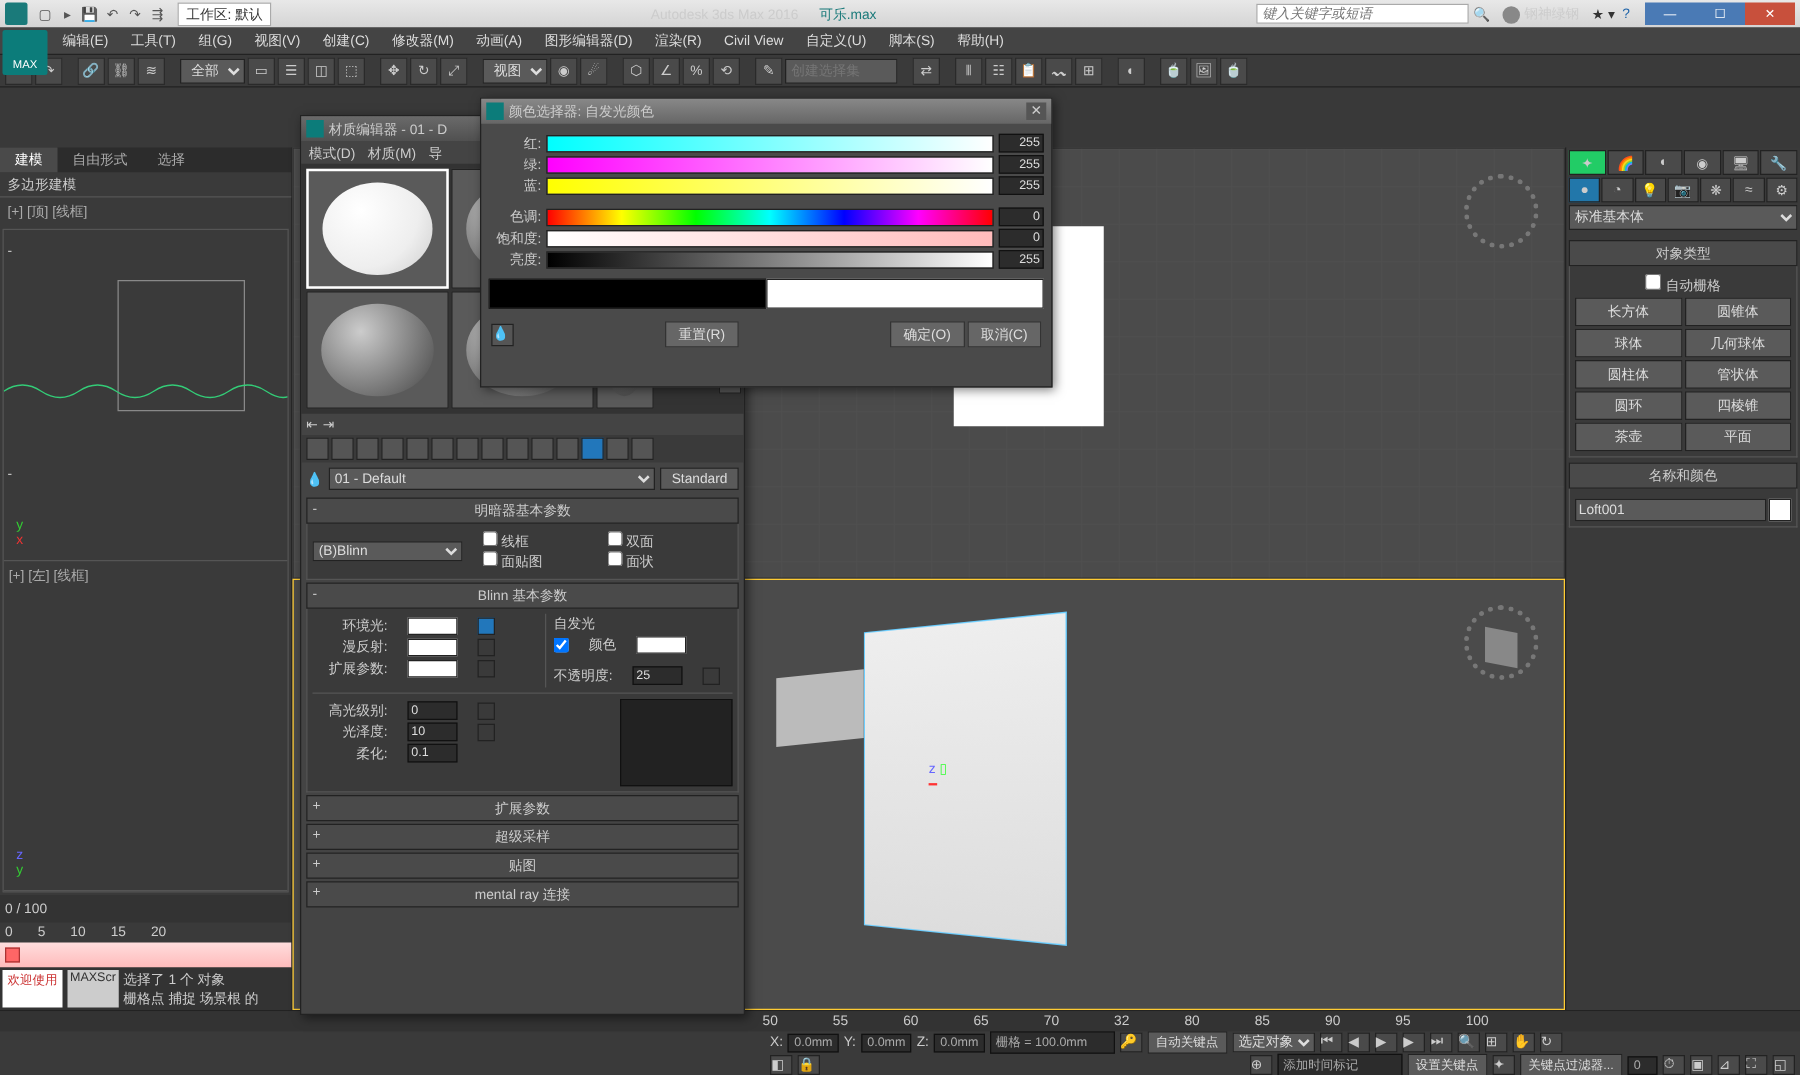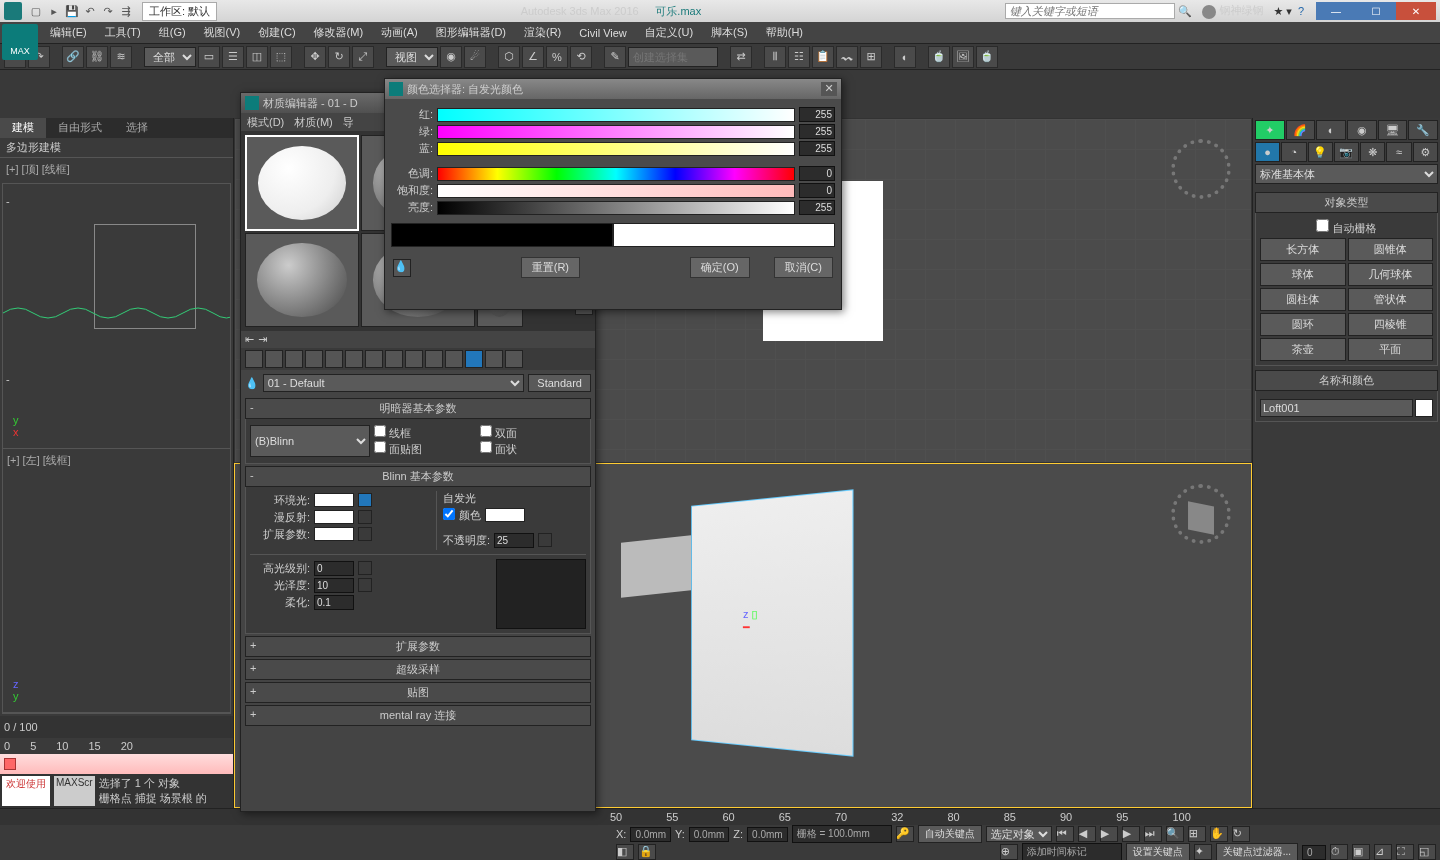--- a/index.html
+++ b/index.html
@@ -82,21 +82,21 @@
 .mateditor .sidetools span{height:16px;background:#555;border:1px solid #222;}
 .mateditor .trow { display:flex; gap:2px; padding:2px 4px; background:#3a3a3a;}
 .mateditor .trow span{width:18px;height:18px;background:#555;border:1px solid #222;}
 .mateditor .namerow { display:flex; align-items:center; padding:4px; gap:4px;}
 .mateditor .namerow select{flex:1;background:#5a5a5a;color:#ddd;border:1px solid #222;height:18px;}
 .mateditor .namerow button{background:#5a5a5a;color:#ddd;border:1px solid #222;padding:2px 8px;}
 .mateditor .roll { margin:2px 4px;}
 .mateditor .rhdr { background:#4a4a4a; text-align:center; padding:2px; border:1px solid #222; position:relative;}
 .mateditor .rhdr .tg{position:absolute;left:4px;}
 .mateditor .rbody { background:#3a3a3a; border:1px solid #555; border-top:0; padding:4px;}
-.mateditor .frow { display:flex; gap:4px; margin:2px 0;}
+.mateditor .frow { display:flex; align-items:center; gap:16px; margin:2px 0;}
 .mateditor .frow label{width:60px;text-align:right;color:#ccc;}
 .mateditor .sw { width:40px; height:14px; border:1px solid #222; display:inline-block;}
 .mateditor .spin { width:40px; background:#2c2c2c; border:1px solid #111; color:#ddd; padding:1px 2px; font-size:10px;}
 .mateditor .cb { width:12px; height:12px;}
 .mateditor .hlbox { width:90px; height:70px; background:#222; border:1px solid #111; float:right;}
 
 .colorpicker { position:absolute; left:384px; top:78px; width:458px; height:232px; background:#4a4a4a; border:1px solid #222; box-shadow:2px 2px 8px rgba(0,0,0,.5); z-index:10;}
 .colorpicker .cptitle { height:20px; background:linear-gradient(#888,#666); display:flex; align-items:center; padding:0 4px; color:#fff; justify-content:space-between;}
 .colorpicker .cptitle .l{display:flex;align-items:center;gap:4px;}
 .colorpicker .cptitle .logo{width:14px;height:14px;background:#0c7c7a;}
@@ -584,18 +584,18 @@
         </div>
       <div class="preview">
         <div style="background:#000"></div>
         <div style="background:#fff"></div>
       </div>
     </div>
   </div>
   <div class="btns">
     <span class="pick">💧</span>
     <button>重置(R)</button>
-    <div style="display:flex;gap:24px">
+    <div style="display:flex;gap:2px">
       <button>确定(O)</button>
       <button>取消(C)</button>
     </div>
   </div>
 </div>
 
 </body></html>

